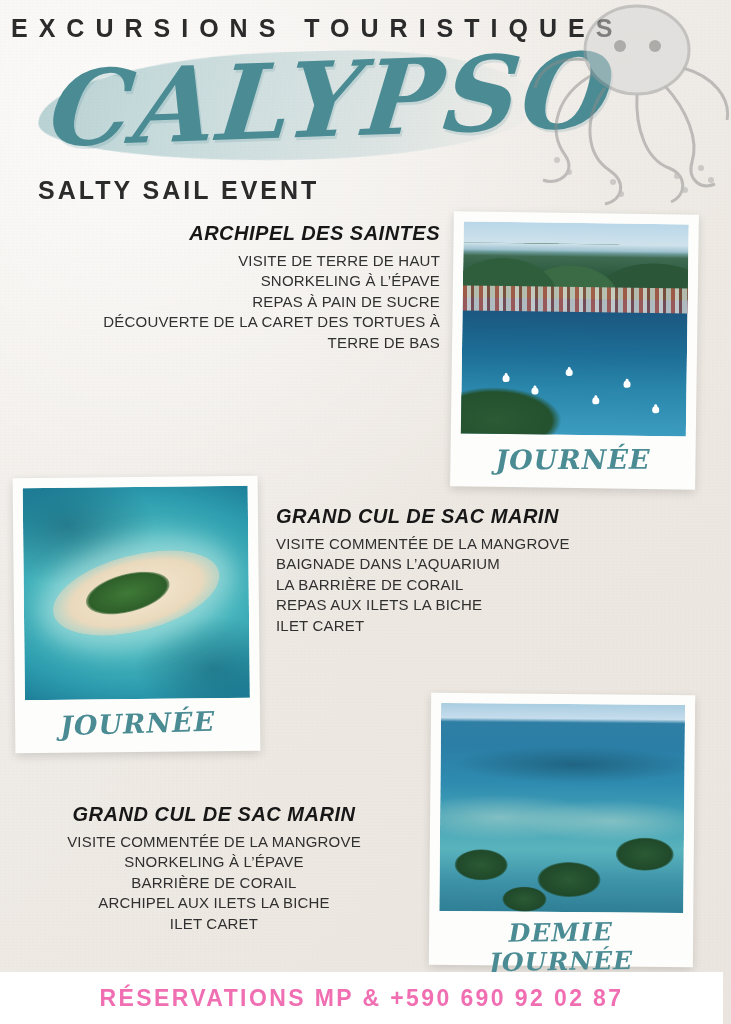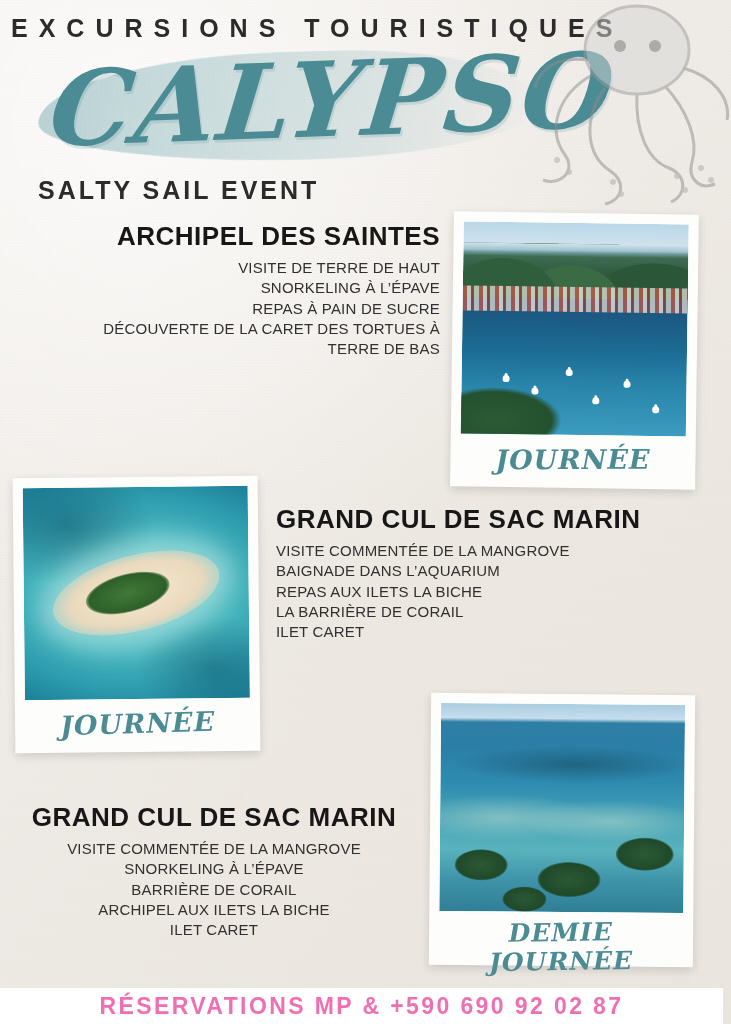--- a/index.html
+++ b/index.html
@@ -90,25 +90,26 @@
     right: -6px;
     width: 250px;
     height: 230px;
     opacity: 0.55;
   }
 
   
   .section { position: absolute; }
 
   .sec-title {
-    font-size: 26px;
+    font-size: 20px;
     font-weight: bold;
     color: #171717;
     letter-spacing: 0.5px;
     line-height: 1.15;
+    font-style: italic;
   }
   .sec-lines {
     margin-top: 6px;
     font-size: 15px;
     color: #303030;
     line-height: 1.36;
     letter-spacing: 0.2px;
   }
 
   
@@ -256,21 +257,21 @@
   .ph-demi .dark {
     position: absolute; left: 0; right: 0; top: 20%;
     height: 18%;
     background: radial-gradient(ellipse 70% 70% at 55% 50%, rgba(22,74,96,0.55), rgba(0,0,0,0) 72%);
   }
 
   
   .footer {
     position: absolute;
     left: 0; right: 8px; bottom: 0;
-    height: 36px;
+    height: 52px;
     background: #ffffff;
     display: flex;
     align-items: center;
     justify-content: center;
   }
   .footer-text {
     font-size: 23px;
     font-weight: bold;
     letter-spacing: 2.4px;
     color: #f06fb2;
@@ -350,22 +351,22 @@
       </div>
     </div>
     <div class="cap">JOURNÉE</div>
   </div>
 
   <div class="section" id="section-gcsm-journee">
     <div class="sec-title">GRAND CUL DE SAC MARIN</div>
     <div class="sec-lines">
       <div>VISITE COMMENTÉE DE LA MANGROVE</div>
       <div>BAIGNADE DANS L’AQUARIUM</div>
+      <div>LA BARRIÈRE DE CORAIL</div>
       <div>REPAS AUX ILETS LA BICHE</div>
-      <div>LA BARRIÈRE DE CORAIL</div>
       <div>ILET CARET</div>
     </div>
   </div>
 
   <div class="section" id="section-gcsm-demi">
     <div class="sec-title">GRAND CUL DE SAC MARIN</div>
     <div class="sec-lines">
       <div>VISITE COMMENTÉE DE LA MANGROVE</div>
       <div>SNORKELING À L’ÉPAVE</div>
       <div>BARRIÈRE DE CORAIL</div>

